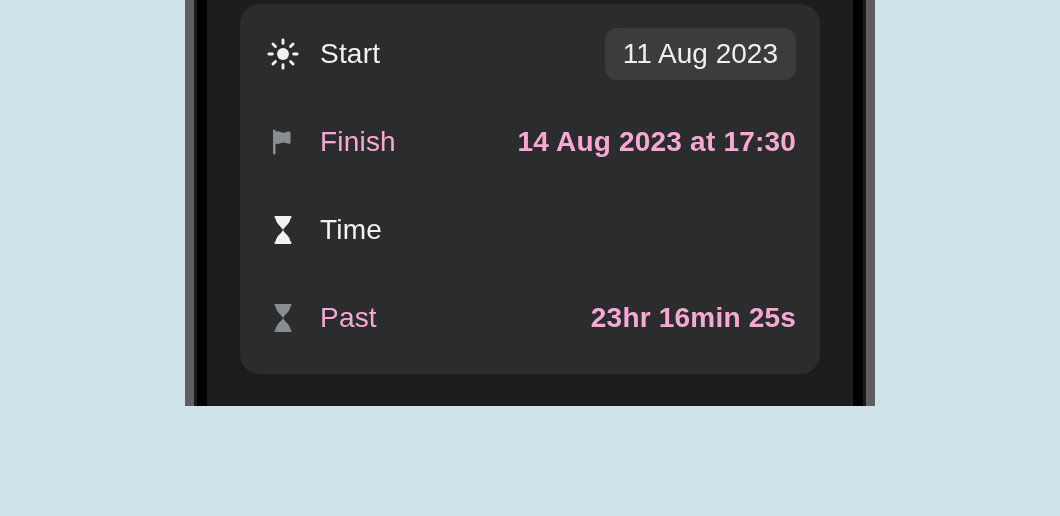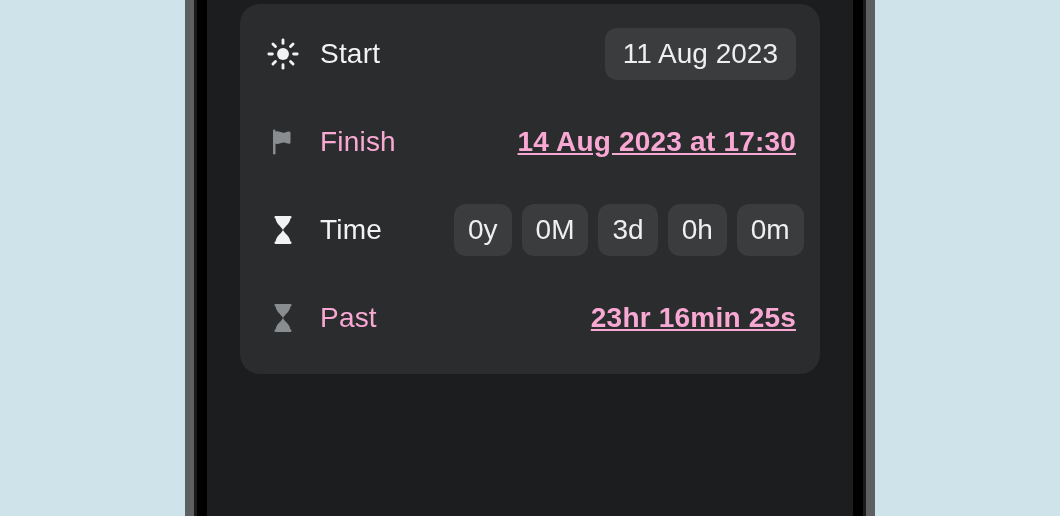--- a/index.html
+++ b/index.html
@@ -6,21 +6,21 @@
     html, body { width: 1060px; height: 516px; overflow: hidden; }
     body {
       background: #cfe4ea;
       font-family: -apple-system, BlinkMacSystemFont, "Segoe UI", Helvetica, Arial, sans-serif;
       display: flex;
       justify-content: center;
       align-items: flex-start;
     }
     .frame {
       width: 690px;
-      height: 516px;
+      height: 406px;
       background: #000;
       border-left: 9px solid #5e5f61;
       border-right: 9px solid #5e5f61;
       box-shadow: inset 3px 0 0 #1a1a1c, inset -3px 0 0 #1a1a1c;
       display: flex;
       justify-content: center;
     }
     .screen {
       width: 646px;
       background: #1b1d1f;
@@ -65,21 +65,20 @@
       padding: 12px 18px;
       font-size: 28px;
       color: #eeeff0;
       line-height: 1;
     }
     .pill.sm { padding: 12px 14px; }
     .value-text {
       font-size: 28px;
       font-weight: 600;
       letter-spacing: 0.2px;
-      text-decoration: underline;
     }
     .active { color: #f1f2f3; }
     .muted { color: #f9a8d4; }
     .icon-active { fill: #f1f2f3; }
     .icon-muted { fill: #8a8d90; }
   </style>
 </head>
 <body>
 
 <div class="frame">
@@ -125,27 +124,20 @@
         <span class="icon-slot">
           <svg width="26" height="30" viewBox="0 0 24 28" class="icon-active">
             <path d="M5 2h14c0 6-5 8-7 12c-2-4-7-6-7-12z"></path>
             <path d="M5 26h14c0-6-5-8-7-12c-2 4-7 6-7 12z"></path>
             <rect x="4" y="1" width="16" height="2.2" rx="1"></rect>
             <rect x="4" y="24.8" width="16" height="2.2" rx="1"></rect>
           </svg>
         </span>
         <span class="label active">Time</span>
         <span class="spacer"></span>
-        <div class="value-group">
-          <span class="pill sm">0y</span>
-          <span class="pill sm">0M</span>
-          <span class="pill sm">3d</span>
-          <span class="pill sm">0h</span>
-          <span class="pill sm">0m</span>
-        </div>
       </div>
 
       <div class="row">
         <span class="icon-slot">
           <svg width="26" height="30" viewBox="0 0 24 28" class="icon-muted">
             <path d="M5 2h14c0 6-5 8-7 12c-2-4-7-6-7-12z"></path>
             <path d="M5 26h14c0-6-5-8-7-12c-2 4-7 6-7 12z"></path>
             <rect x="4" y="1" width="16" height="2.2" rx="1"></rect>
             <rect x="4" y="24.8" width="16" height="2.2" rx="1"></rect>
           </svg>

